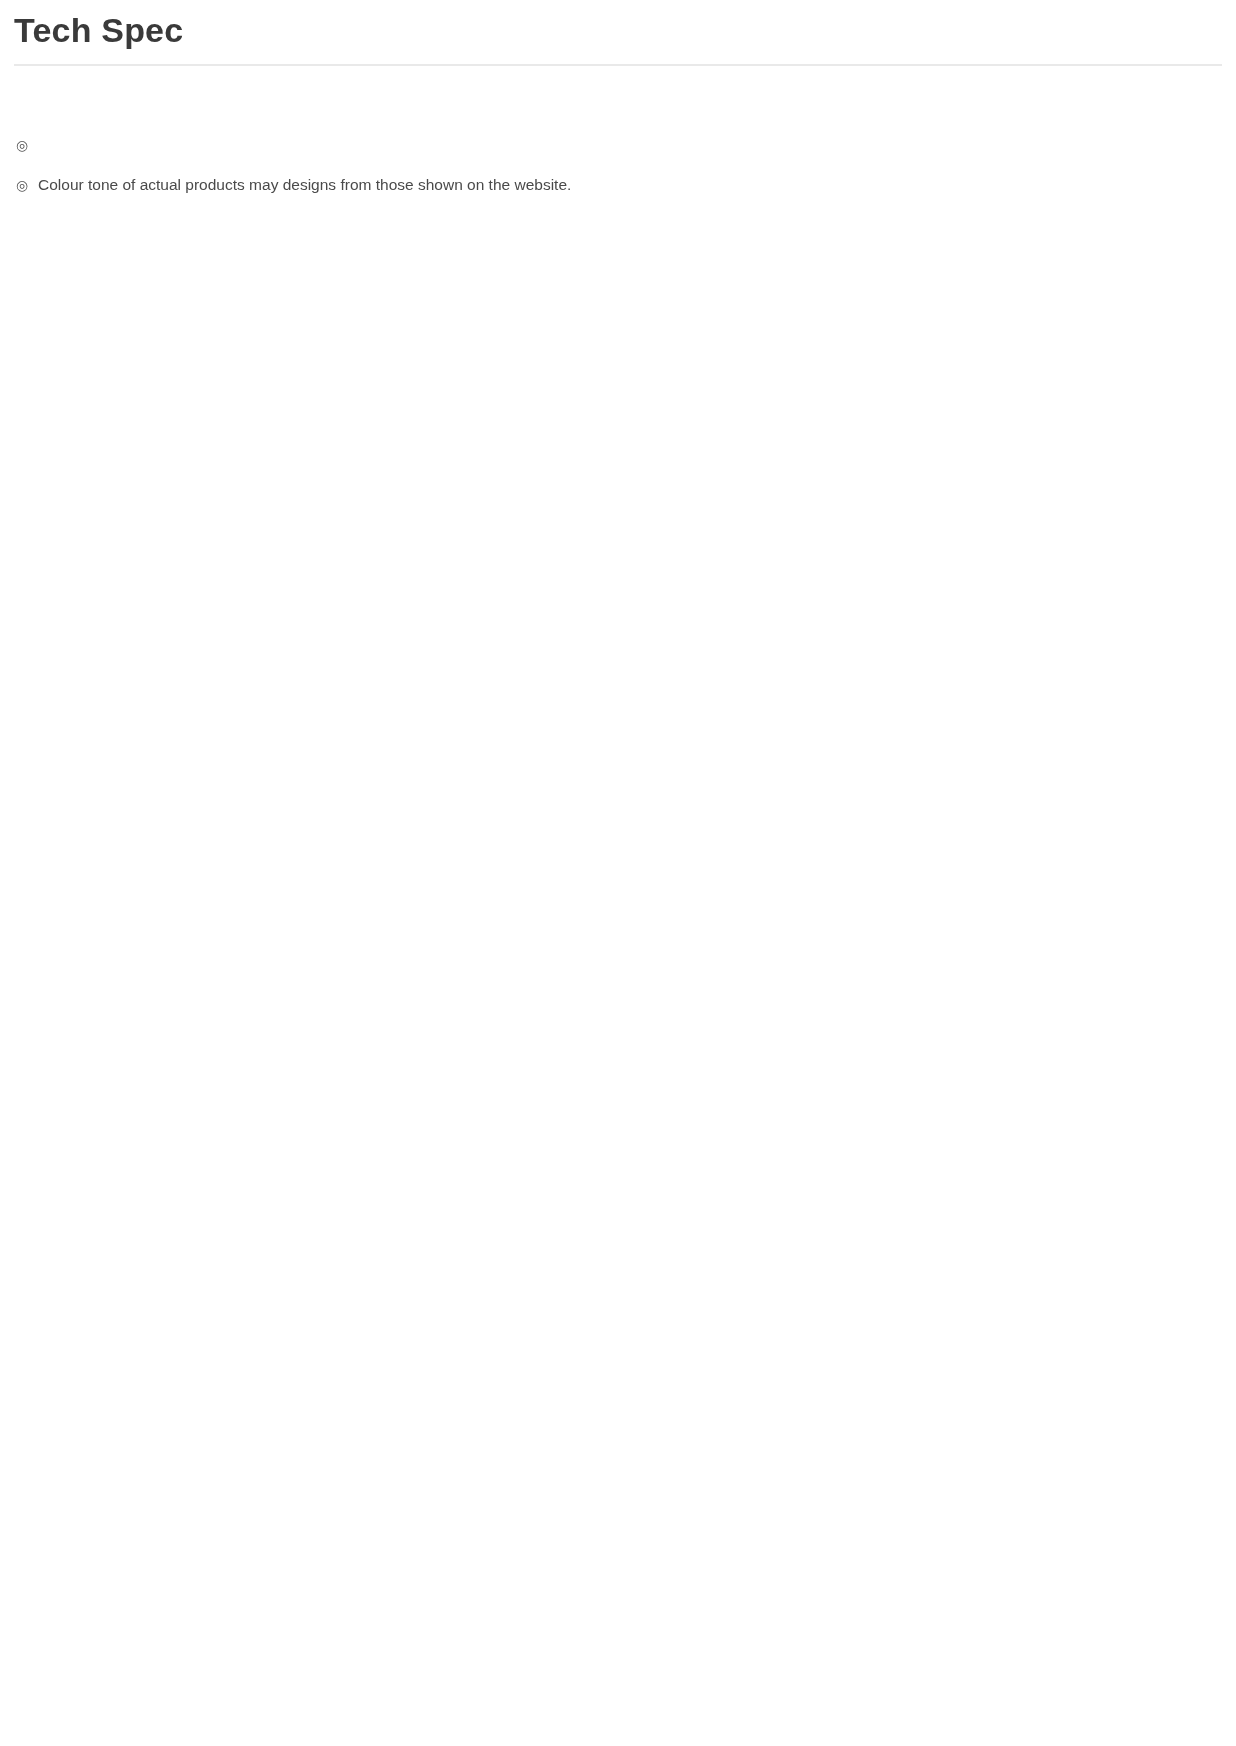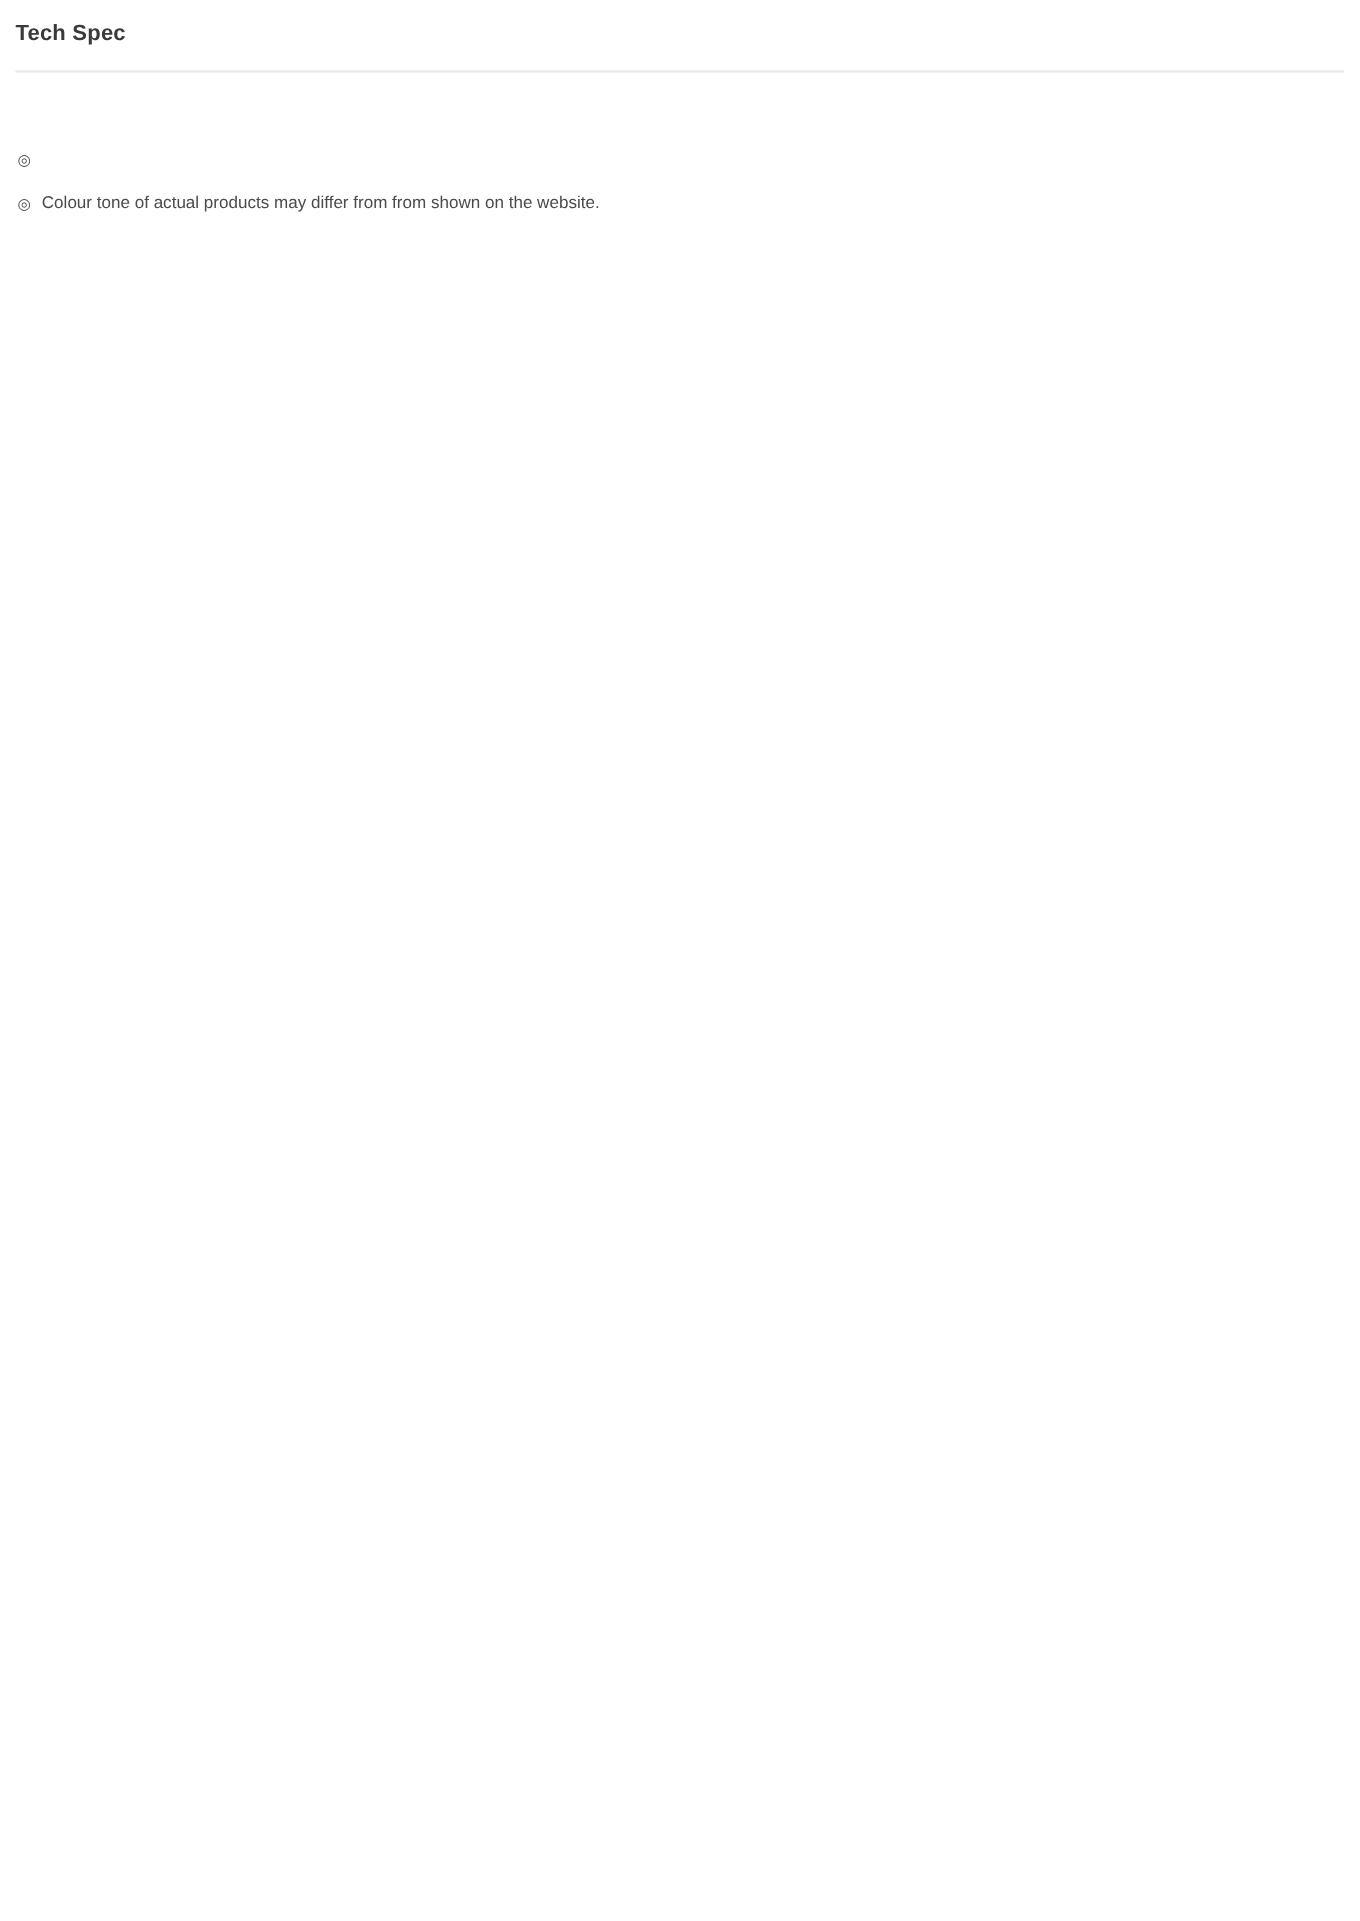--- a/index.html
+++ b/index.html
@@ -5,21 +5,21 @@
   html, body { margin: 0; padding: 0; background: #ffffff; }
   body {
     width: 1236px;
     font-family: "Liberation Sans", sans-serif;
     color: #424242;
   }
   .content { padding: 0 14px; }
 
   .page-title {
     margin: 12px 0 0 0;
-    font-size: 20px;
+    font-size: 34px;
     line-height: 36px;
     font-weight: bold;
     color: #3a3a3a;
     letter-spacing: 0.2px;
   }
 
   .title-divider {
     border: none;
     border-top: 2px solid #e9e9e9;
     margin: 16px 0 0 0;
@@ -65,17 +65,17 @@
   <table class="spec-table">
     <tbody></tbody>
   </table>
 
   <ul class="footnotes">
       <li>
         <span class="fn-icon">◎</span>
       </li>
       <li>
         <span class="fn-icon">◎</span>
-        <span>Colour tone of actual products may differ from from shown on the website.</span>
+        <span>Colour tone of actual products may designs from those shown on the website.</span>
       </li>
     </ul>
 
 </div>
 
 </body></html>

